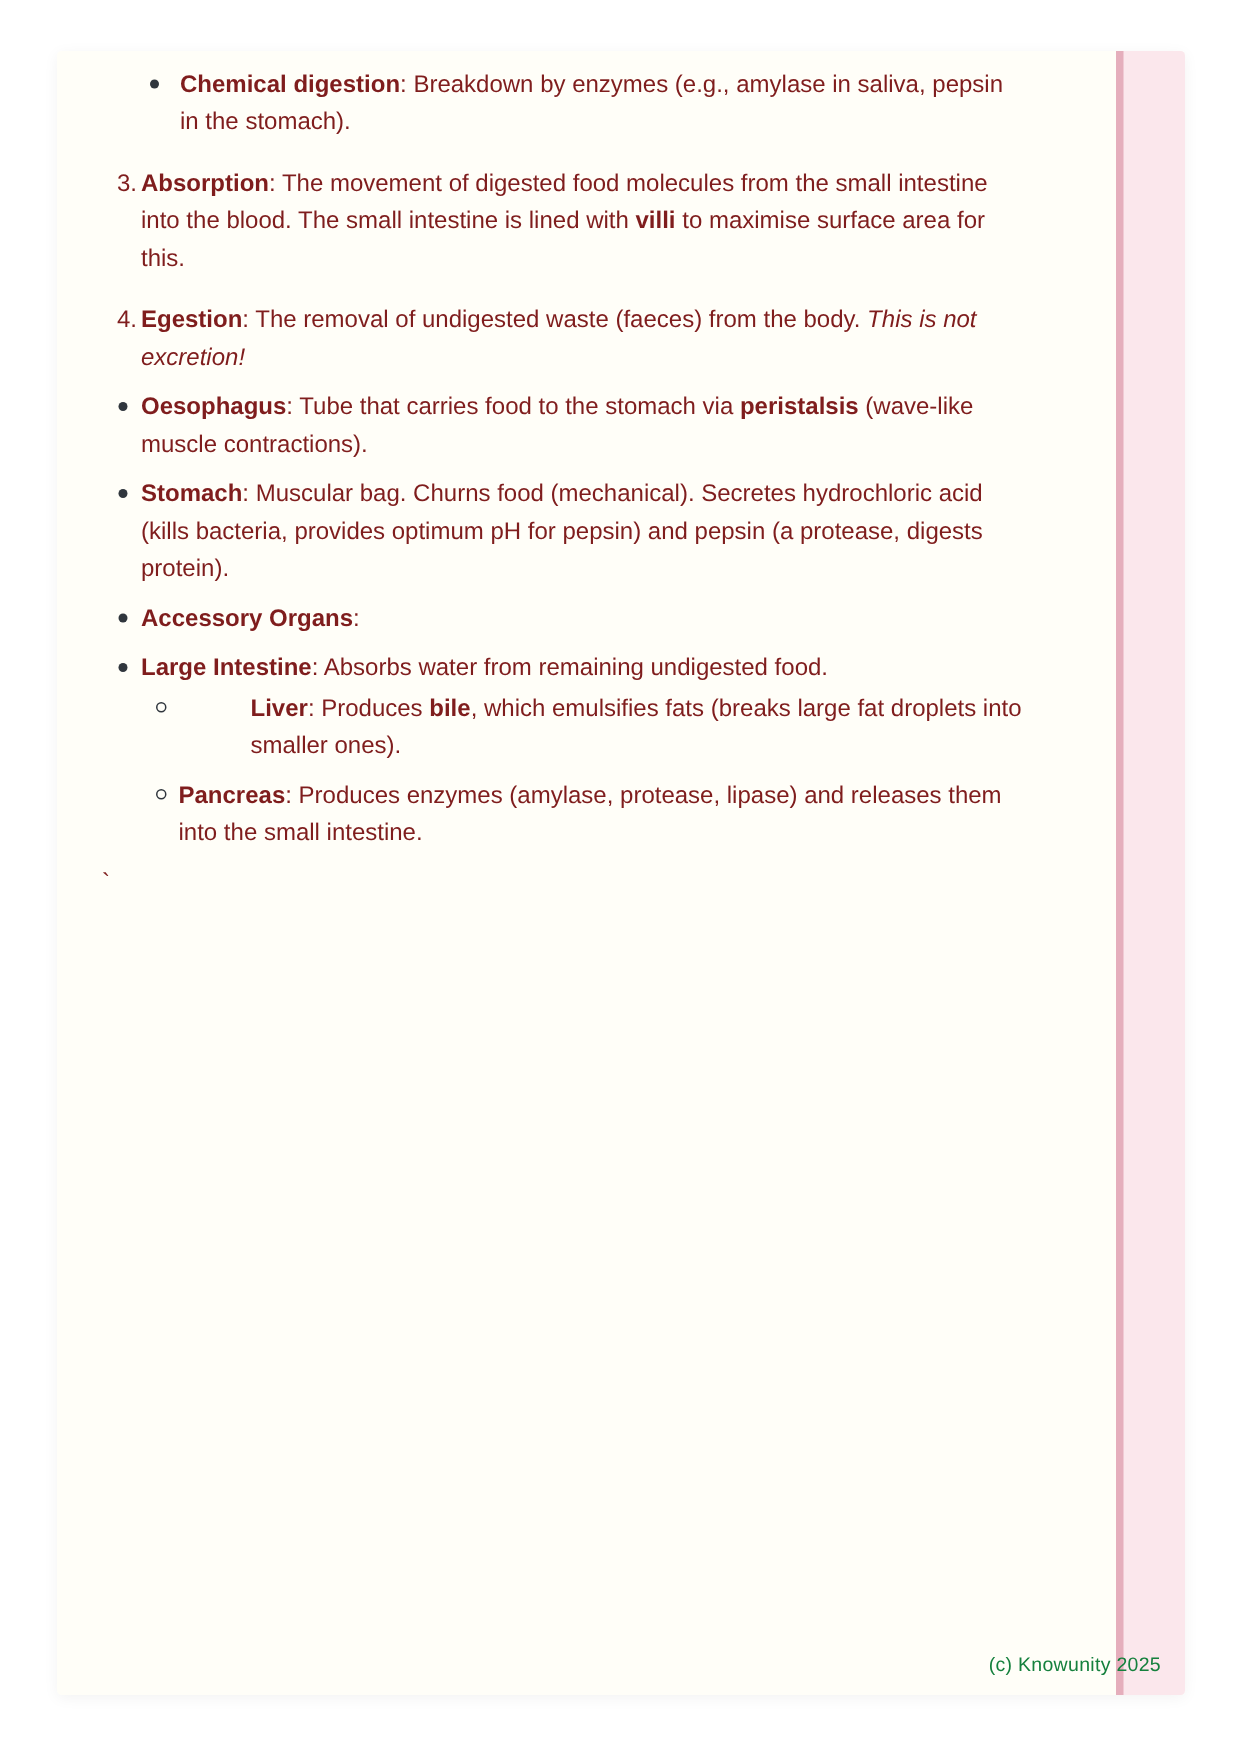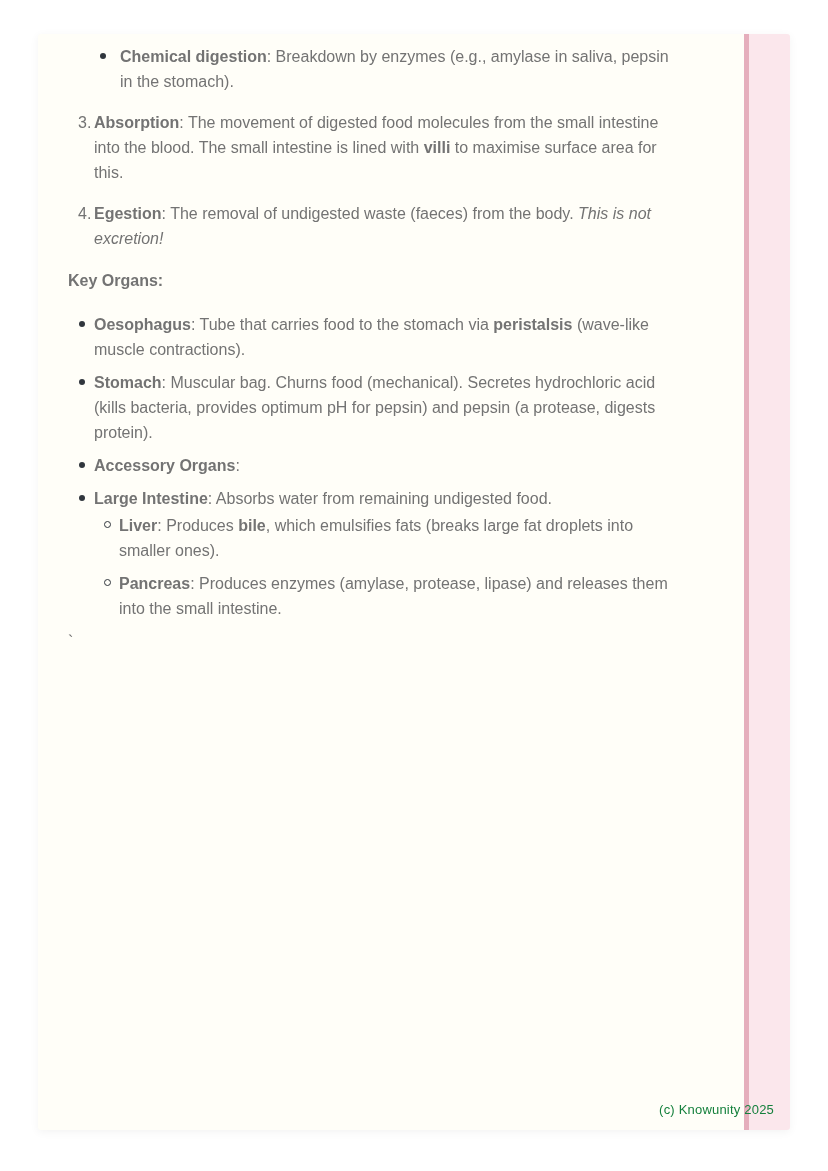--- a/index.html
+++ b/index.html
@@ -37,21 +37,21 @@
   .block { display: flex; align-items: flex-start; margin-top: 8px; }
   .block:first-child { margin-top: 0; }
   .block .txt { flex: 1 1 auto; min-width: 0; }
   .b { font-weight: 700; }
   .i { font-style: italic; }
 
   .block.heading { margin-top: 17px; margin-bottom: 19px; font-weight: 700; }
 
   [data-name="numbered-absorption"],
   [data-name="numbered-egestion"] { margin-top: 16px; }
-  [data-name="bullet-liver"] { margin-top: 2px; }
+  [data-name="bullet-liver"] { margin-top: 2px; gap: 48px; }
   [data-name="stray-char"] { margin-top: 8px; }
 
   .block.numbered { padding-left: 10px; }
   .block.bullet   { padding-left: 10px; }
   .block.bullet-nested { padding-left: 31px; }
   .block.circle   { padding-left: 35px; }
 
   .marker { flex: 0 0 auto; }
   .block.numbered .marker { width: 16px; }
   .block.bullet .marker { width: 16px; }
@@ -85,35 +85,32 @@
     font-size: 13px;
     letter-spacing: 0.2px;
     color: #A8ABAF;
   }
 </style>
 </head>
 <body style="background: rgb(255, 255, 255);">
 
 <div class="sheet" data-name="document-page" style="background: rgb(255, 254, 248);">
   <div class="stripe" data-name="page-edge-stripe" style="background: rgb(251, 231, 236); border-left-color: rgb(229, 174, 188);"></div>
-  <div class="content" data-name="notes-content" style="color: #737373;">
+  <div class="content" data-name="notes-content" style="color: #7f1d1d;">
       <div class="block bullet-nested" data-name="bullet-chemical-digestion">
         <span class="marker" data-name="bullet-disc-icon"><span class="disc" style="background: rgb(48, 54, 61);"></span></span>
         <span class="txt" data-name="item-text"><span class="b">Chemical digestion</span><span>: Breakdown by enzymes (e.g., amylase in saliva, pepsin in the stomach).</span></span>
       </div>
       <div class="block numbered" data-name="numbered-absorption">
         <span class="marker" data-name="list-number">3.</span>
         <span class="txt" data-name="item-text"><span class="b">Absorption</span><span>: The movement of digested food molecules from the small intestine into the blood. The small intestine is lined with </span><span class="b">villi</span><span> to maximise surface area for this.</span></span>
       </div>
       <div class="block numbered" data-name="numbered-egestion">
         <span class="marker" data-name="list-number">4.</span>
         <span class="txt" data-name="item-text"><span class="b">Egestion</span><span>: The removal of undigested waste (faeces) from the body. </span><span class="i">This is not excretion!</span></span>
-      </div>
-      <div class="block heading" data-name="key-organs-heading">
-        <span class="txt" data-name="section-heading-text"><span class="b">Key Organs:</span></span>
       </div>
       <div class="block bullet" data-name="bullet-oesophagus">
         <span class="marker" data-name="bullet-disc-icon"><span class="disc" style="background: rgb(48, 54, 61);"></span></span>
         <span class="txt" data-name="item-text"><span class="b">Oesophagus</span><span>: Tube that carries food to the stomach via </span><span class="b">peristalsis</span><span> (wave-like muscle contractions).</span></span>
       </div>
       <div class="block bullet" data-name="bullet-stomach">
         <span class="marker" data-name="bullet-disc-icon"><span class="disc" style="background: rgb(48, 54, 61);"></span></span>
         <span class="txt" data-name="item-text"><span class="b">Stomach</span><span>: Muscular bag. Churns food (mechanical). Secretes hydrochloric acid (kills bacteria, provides optimum pH for pepsin) and pepsin (a protease, digests protein).</span></span>
       </div>
       <div class="block bullet" data-name="bullet-accessory-organs">

